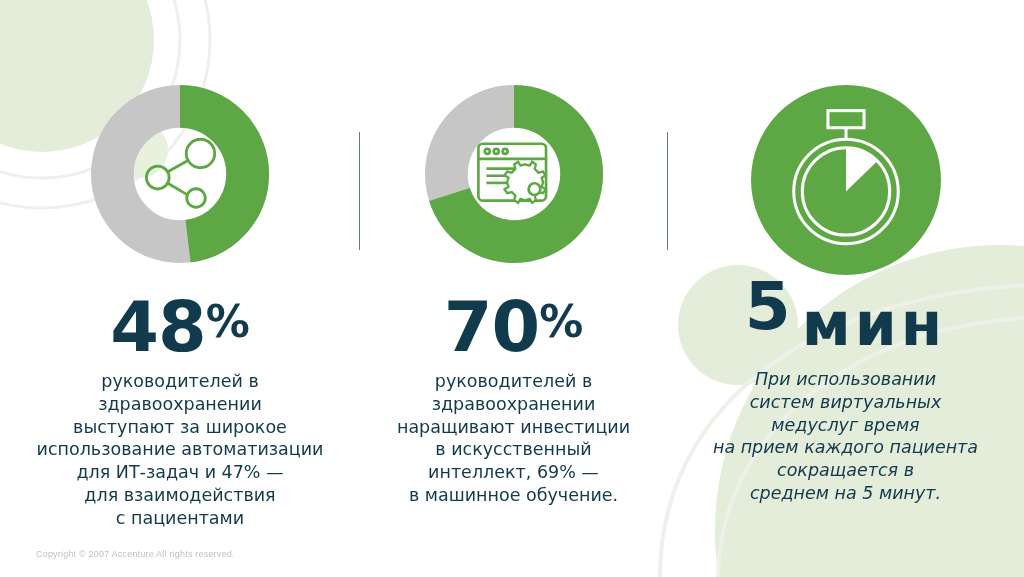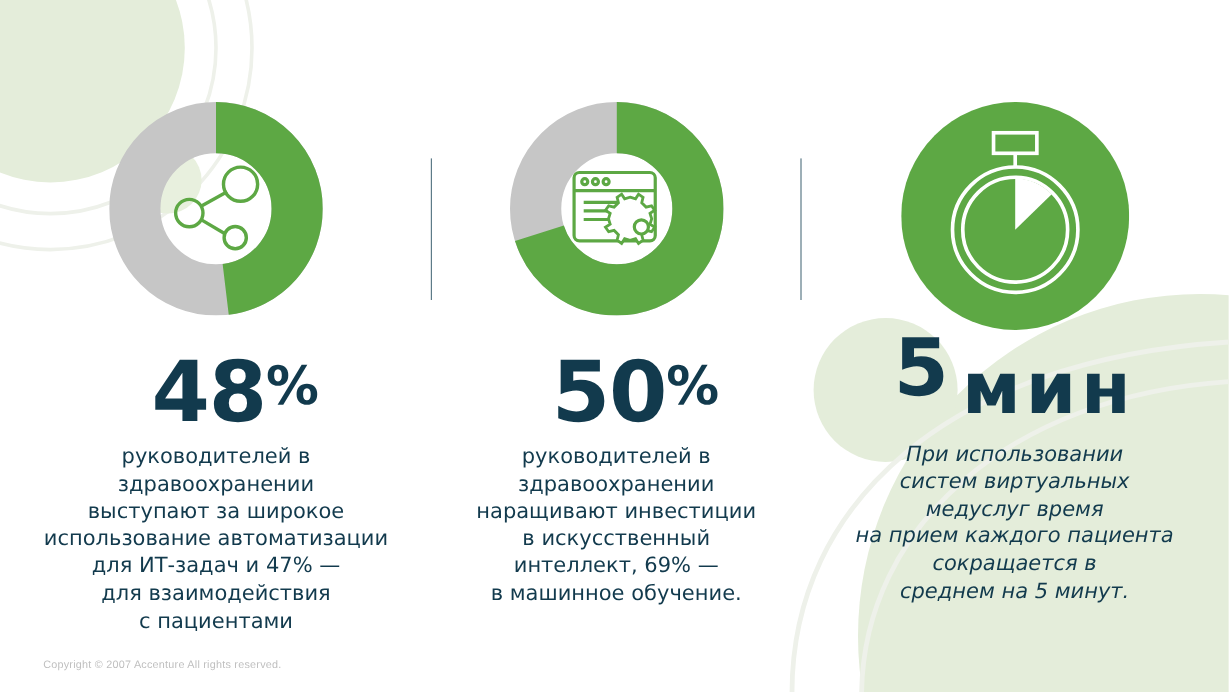--- a/index.html
+++ b/index.html
@@ -68,21 +68,20 @@
     left: 0;
     width: 100%;
     color: #123a4d;
     font-weight: bold;
     line-height: 1;
     letter-spacing: -1px;
   }
   #stat-1, #stat-2 {
     top: 292px;
     font-size: 70px;
-    padding-left: 16px;
   }
   .stat .pct {
     font-size: 44px;
     vertical-align: 14px;
     letter-spacing: 0;
   }
   #stat-3 {
     top: 288px;
     display: flex;
     align-items: flex-end;
@@ -205,21 +204,21 @@
                    -2.5 1.6 0.9 2.9 -0.9 2.9 2.5 1.6 -1.7 2.4 -2.9 -0.7 -2.3 2.3 0.7 2.9
                    -2.4 1.7 -1.6 -2.5 -2.9 0.9 -2.9 -0.9 -1.6 2.5 -2.4 -1.7 0.7 -2.9
                    -2.3 -2.3 -2.9 0.7 -1.7 -2.4 2.5 -1.6 -0.9 -2.9 0.9 -2.9 -2.5 -1.6
                    1.7 -2.4 2.9 0.7 2.3 -2.3 -0.7 -2.9 2.4 -1.7 1.6 2.5 z" transform="translate(-4.5,-3.5) scale(0.88) translate(8,8)"></path>
           <circle cx="61.5" cy="58.5" r="3.3" fill="#ffffff"></circle>
         </g>
       </svg>
     </div>
 
     <div class="stat" id="stat-2">
-      <span>50</span><span class="pct">%</span>
+      <span>70</span><span class="pct">%</span>
     </div>
 
     <div class="body-copy" id="copy-2">руководителей в
 здравоохранении
 наращивают инвестиции
 в искусственный
 интеллект, 69% —
 в машинное обучение.</div>
   </div>
 

